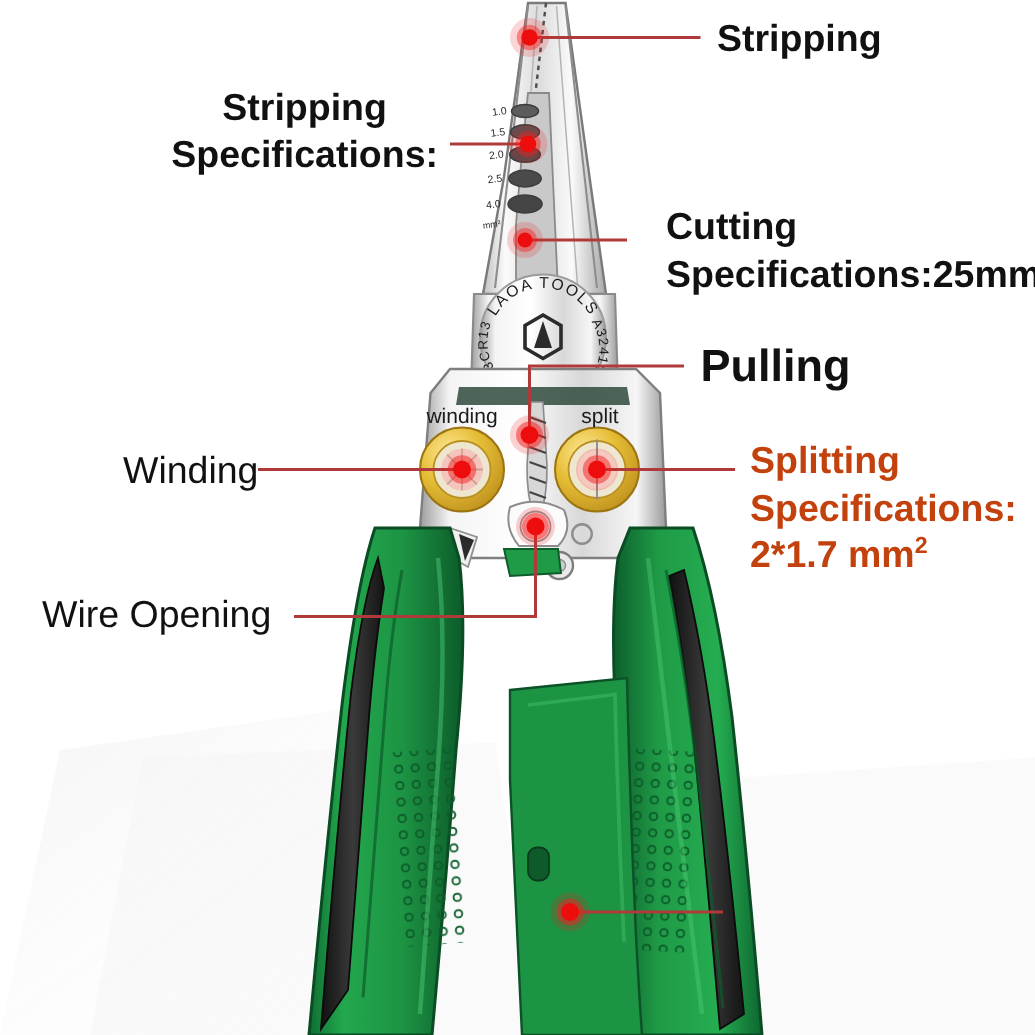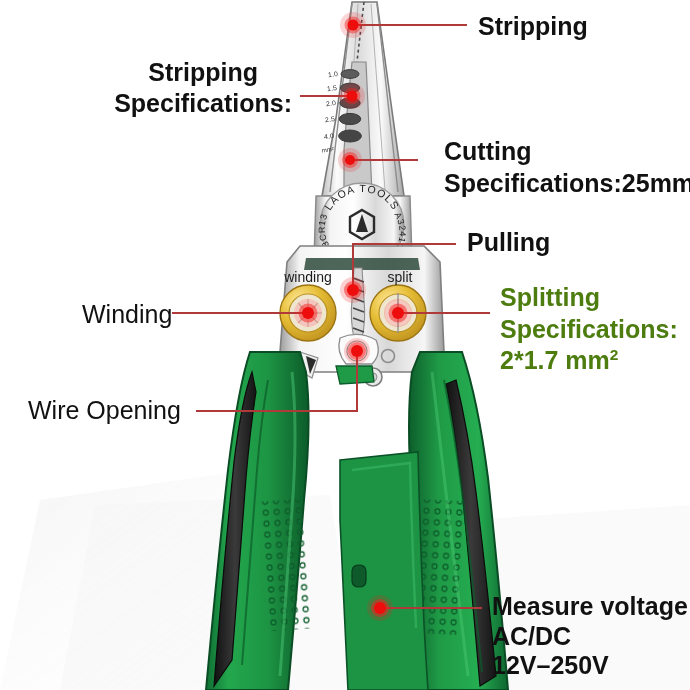--- a/index.html
+++ b/index.html
@@ -265,31 +265,26 @@
   <div style="position:absolute;right:398px;top:57px;text-align:center;font-size:25px;font-weight:700;color:#111;line-height:1.24;white-space:nowrap;">
     <div>Stripping</div>
     <div>Specifications:</div>
   </div>
 
   <div style="position:absolute;left:444px;top:135px;font-size:25px;font-weight:700;color:#111;line-height:1.28;white-space:nowrap;">
     <div>Cutting</div>
     <div><span>Specifications:25mm</span><sup>2</sup></div>
   </div>
 
-  <div class="lbl" style="left:467px;top:228px;font-size:25px;">Pulling</div>
+  <div class="lbl" style="left:467px;top:228px;font-size:30px;">Pulling</div>
 
   <div class="lbl thin" style="left:82px;top:300px;font-size:25px;font-weight:400;">Winding</div>
 
-  <div style="position:absolute;left:500px;top:282px;font-size:25px;font-weight:700;color:#4d7c0f;line-height:1.26;white-space:nowrap;">
+  <div style="position:absolute;left:500px;top:292px;font-size:25px;font-weight:700;color:#c2410c;line-height:1.26;white-space:nowrap;">
     <div>Splitting</div>
     <div>Specifications:</div>
     <div><span>2*1.7 mm</span><sup>2</sup></div>
   </div>
 
   <div class="lbl thin" style="left:28px;top:396px;font-size:25px;font-weight:400;text-align:right;">Wire Opening</div>
 
-  <div style="position:absolute;left:492px;top:592px;font-size:25px;font-weight:700;color:#111;line-height:1.18;white-space:nowrap;">
-    <div>Measure voltage</div>
-    <div>AC/DC</div>
-    <div>12V–250V</div>
-  </div>
 
 </div>
 
 </body></html>

